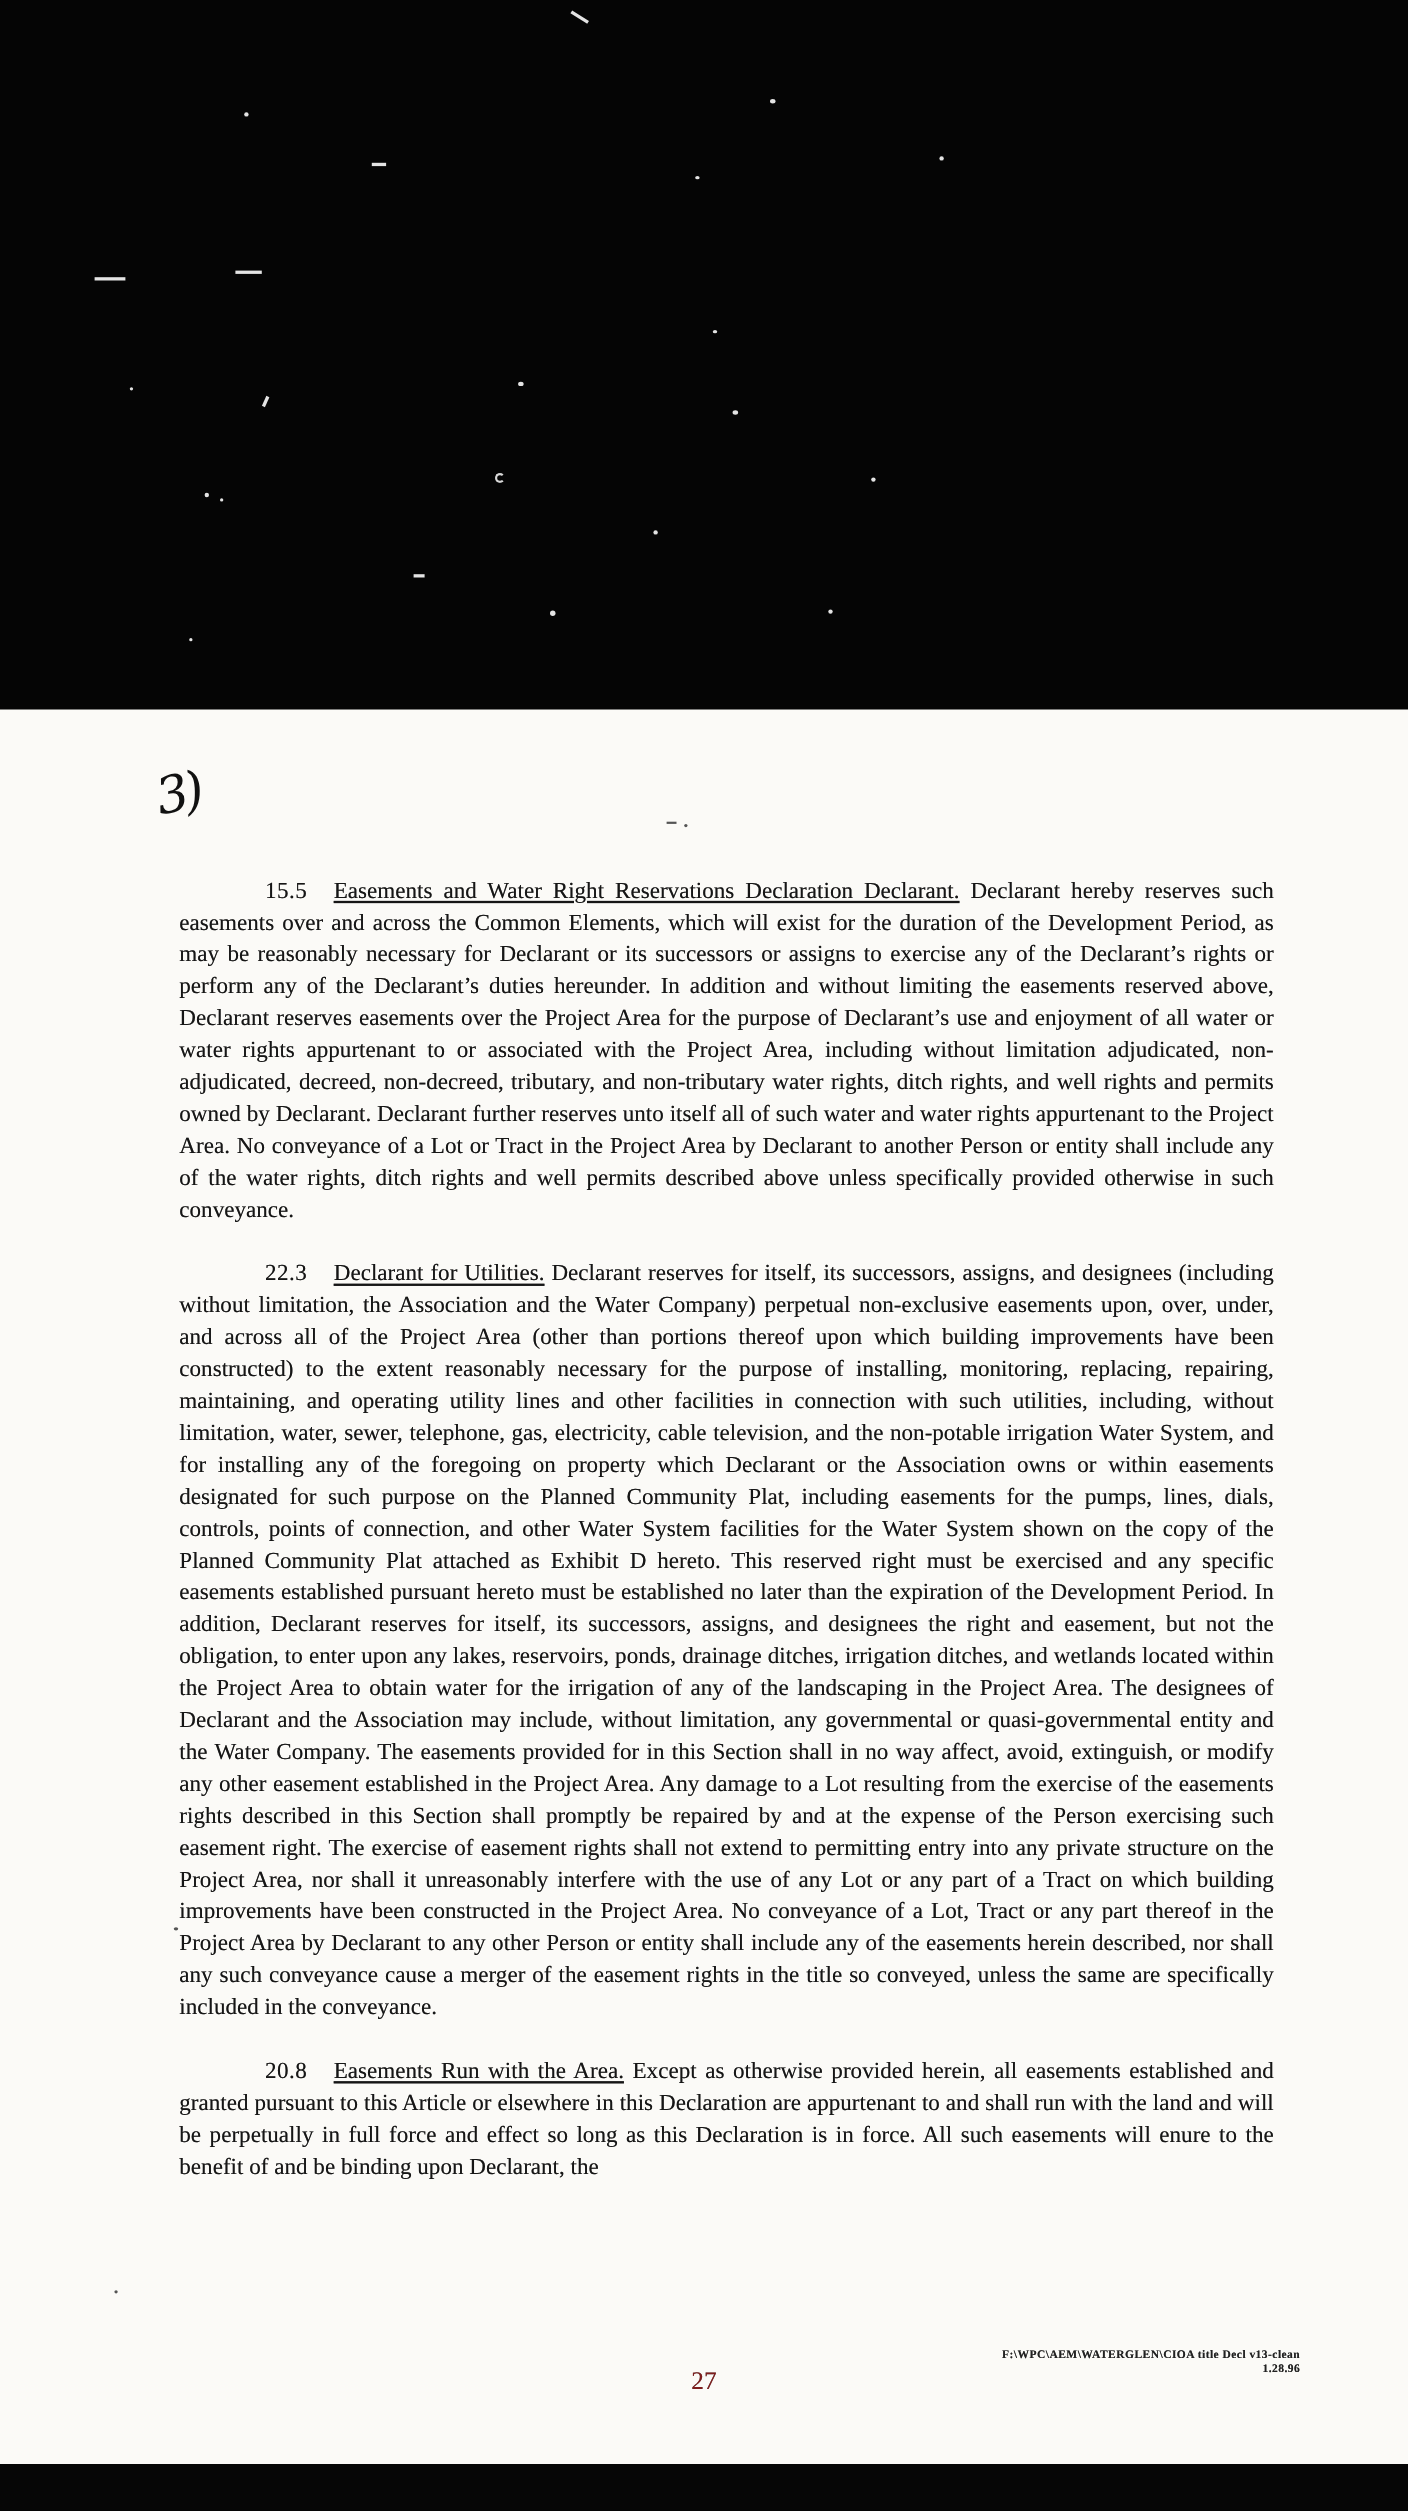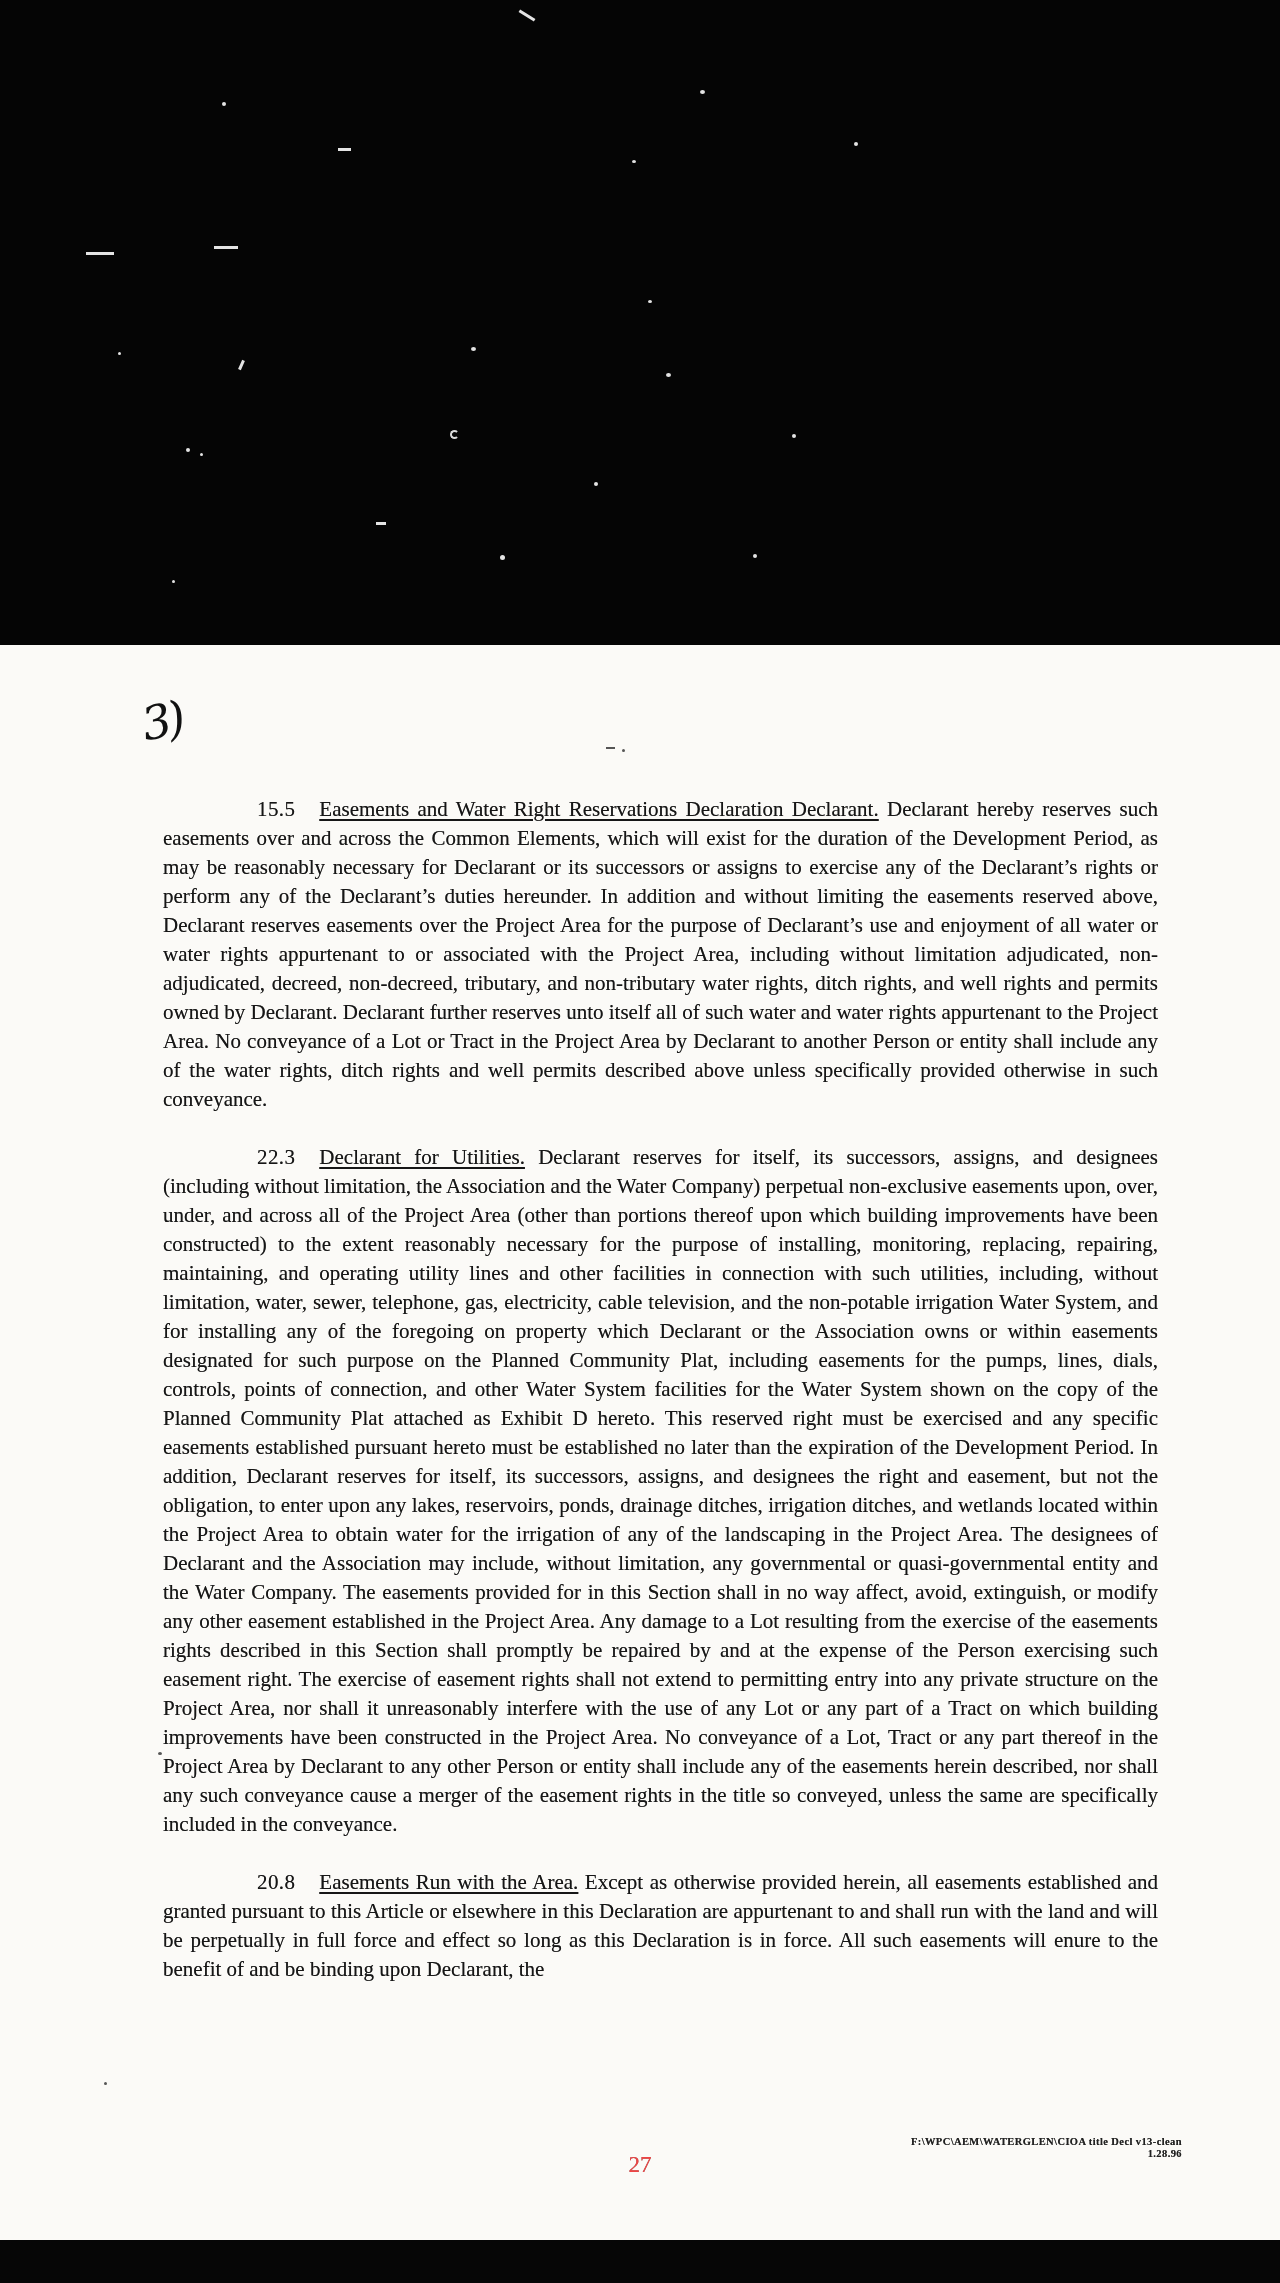--- a/index.html
+++ b/index.html
@@ -39,21 +39,21 @@
   }
   .para {
     font-size:21px;
     line-height:29px;
     text-align:justify;
     text-indent:78px;
     margin-bottom:29px;
     color:#161616;
     text-shadow:0 0 0.5px rgba(10,10,10,0.55);
   }
-  .sec-num { letter-spacing:0.4px;margin-left:16px; }
+  .sec-num { letter-spacing:0.4px; }
   .num-gap { display:inline-block; width:24px; }
   .sec-head { text-decoration:underline; text-underline-offset:3px; }
   .handwritten {
     position:absolute;
     left:142px; top:694px;
     font-family:"DejaVu Serif", serif;
     font-style:italic;
     font-size:46px;
     color:#111;
     transform:rotate(-12deg);
@@ -69,21 +69,21 @@
     color:#222;
     font-weight:bold;
     text-shadow:0 0 0.4px rgba(0,0,0,0.6);
   }
   .pagenum {
     position:absolute;
     top:2152px; left:0;
     width:100%;
     text-align:center;
     font-size:23px;
-    color:#ef4444;
+    color:#7f1d1d;
     text-shadow:0 0 0.5px rgba(10,10,10,0.55);
   }
 </style>
 </head>
 <body>
 
 <div class="page">
 
   <div class="scan-top">
     <div class="sp" style="left:518px;top:14px;width:18px;height:3px;transform:rotate(32deg);"></div>

